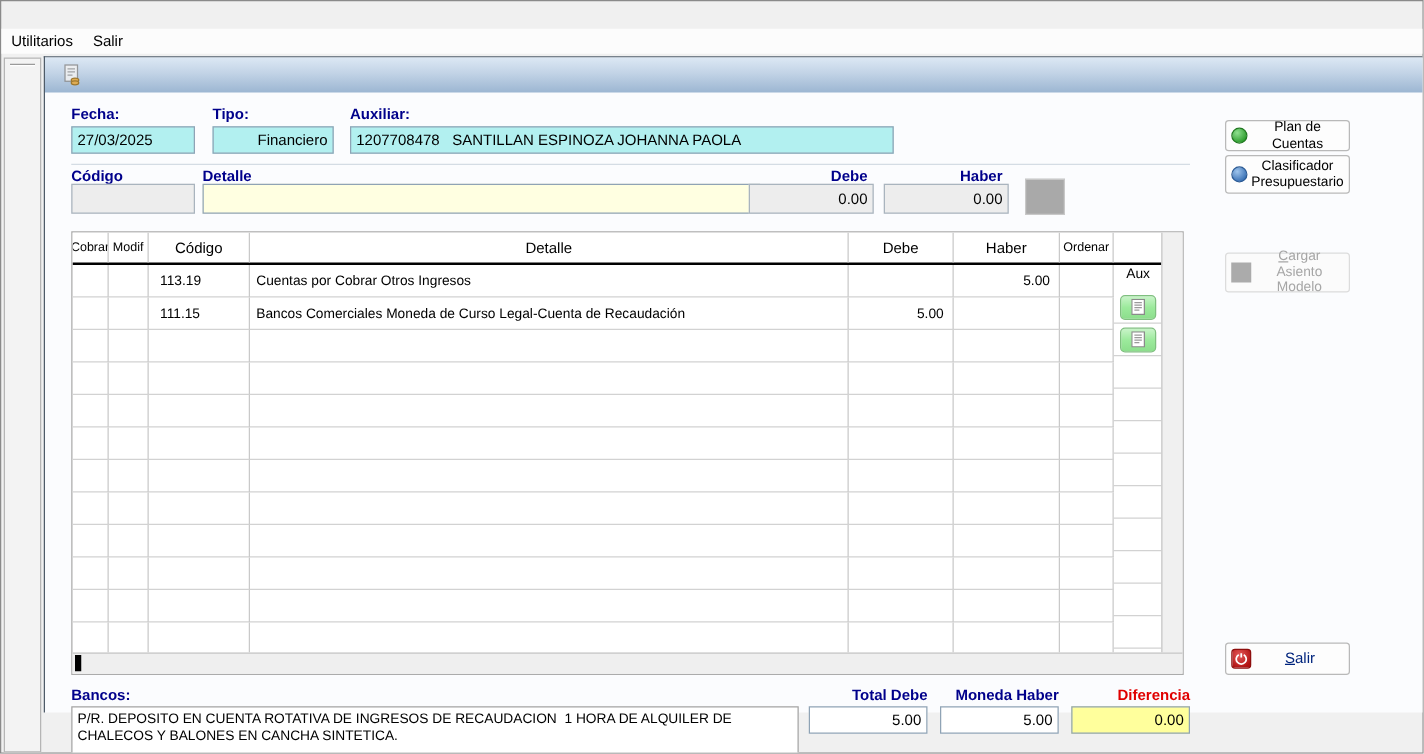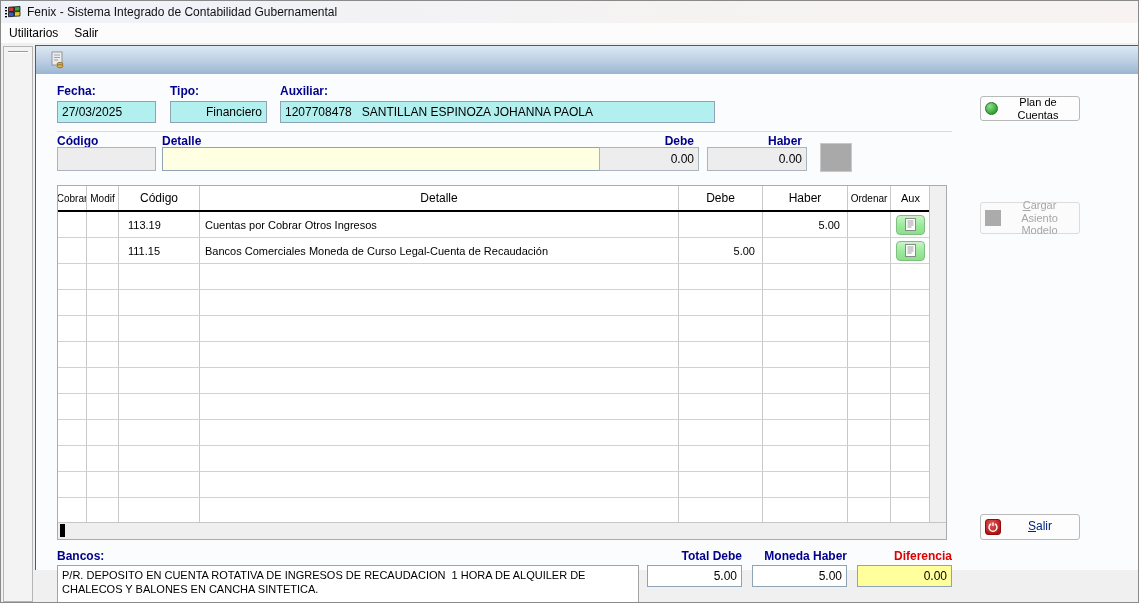--- a/index.html
+++ b/index.html
@@ -53,21 +53,21 @@
     border:1px solid #ABABAB; background:#fff; }
   .grid-inner { position:absolute; left:0; top:0; width:872px; height:336px; overflow:hidden; }
   .grow { display:flex; width:873px; height:26px; }
   .grow.head { border-bottom:2px solid #000; background:#FFF; height:26px; }
   .gcell { border-right:1px solid #C9C9C9; height:100%; display:flex; align-items:center;
     padding:0 5px; font-size:11px; overflow:hidden; white-space:nowrap; }
   .grow:not(.head) .gcell { border-bottom:1px solid #D2D2D2; }
   .head .gcell { justify-content:center; font-size:12px; padding:0 2px; }
   .head .gcell.small { font-size:10px; }
   .c0{width:29px;} .c1{width:32px;} .c2{width:81px;} .c3{width:479px;}
-  .c4{width:84px;} .c5{width:85px;} .c6{width:43px;} .c7{width:40px; justify-content:center;}
+  .c4{width:84px;} .c5{width:85px;} .c6{width:43px;} .c7{width:40px; justify-content:center;margin-top:21px;}
   .gcell.num { justify-content:flex-end; padding-right:7px; }
   .gcell.code { padding-left:9px; }
 
   .vscroll { position:absolute; right:0; top:0; width:17px; height:336px; background:#F0F0F0;
     border-left:1px solid #C6C6C6; }
   .hscroll { position:absolute; left:0; bottom:0; width:888px; height:17px; background:#EFEFEF;
     border-top:1px solid #C6C6C6; }
   .hthumb { position:absolute; left:2px; top:1px; width:5px; height:13px; background:#000; }
 
   .aux-btn { width:32px; height:20px; border:1px solid #7FBF7F; border-radius:4px;
@@ -95,35 +95,20 @@
   .glosa-box { position:absolute; left:21px; top:519px; width:582px; height:39px; background:#fff;
     border:1px solid #A3A3A3; font-size:11px; padding:2px 4px; line-height:1.3;
     white-space:pre-wrap; overflow:hidden; }
   .tot-lbl { width:95px; text-align:right; }
 </style>
 </head>
 <body>
 
 <div class="window">
 
-  <div class="titlebar">
-    <svg class="winicon" viewBox="0 0 16 16">
-      <rect x="0" y="3" width="2" height="1.4" fill="#000"></rect>
-        <rect x="0" y="6" width="2" height="1.4" fill="#000"></rect>
-      <rect x="0" y="9" width="2" height="1.4" fill="#000"></rect>
-        <rect x="0" y="12" width="2" height="1.4" fill="#000"></rect>
-      <g transform="skewY(-4)">
-        <rect x="3.5" y="3.5" width="5.5" height="4.5" fill="#D43434" stroke="#000" stroke-width="0.7"></rect>
-        <rect x="9.5" y="3.5" width="5.5" height="4.5" fill="#3CA33C" stroke="#000" stroke-width="0.7"></rect>
-        <rect x="3.5" y="8.5" width="5.5" height="4.5" fill="#2F5FC4" stroke="#000" stroke-width="0.7"></rect>
-        <rect x="9.5" y="8.5" width="5.5" height="4.5" fill="#E8C832" stroke="#000" stroke-width="0.7"></rect>
-      </g>
-    </svg>
-    <span class="ttl">Fenix - Sistema Integrado de Contabilidad Gubernamental</span>
-  </div>
 
   <div class="menubar">
     <span class="menu-item">Utilitarios</span>
     <span class="menu-item">Salir</span>
   </div>
 
   <div class="left-strip">
     <div class="grip"></div>
   </div>
 
@@ -326,20 +311,24 @@
       <div class="vscroll"></div>
       <div class="hscroll">
         <div class="hthumb"></div>
       </div>
     </div>
 
     <div class="side-btn" style="top:50px; height:25px;">
       <span class="sphere green"></span>
       <span class="txt">Plan de Cuentas</span>
     </div>
+    <div class="side-btn" style="top:78px; height:31px;">
+      <span class="sphere blue"></span>
+      <span class="txt">Clasificador Presupuestario</span>
+    </div>
     <div class="side-btn disabled" style="top:140px; height:32px;margin-top:16px;">
       <span class="gray-ico"></span>
       <span class="txt"><u>C</u>argar Asiento Modelo</span>
     </div>
     <div class="side-btn" style="top:468px; height:26px;">
       <span class="power-ico">
         <svg width="10" height="10" viewBox="0 0 10 10">
           <path d="M3 1.8 A4 4 0 1 0 7 1.8" fill="none" stroke="#FFF" stroke-width="1.4"></path>
           <line x1="5" y1="0.5" x2="5" y2="4" stroke="#FFF" stroke-width="1.4"></line>
         </svg>

